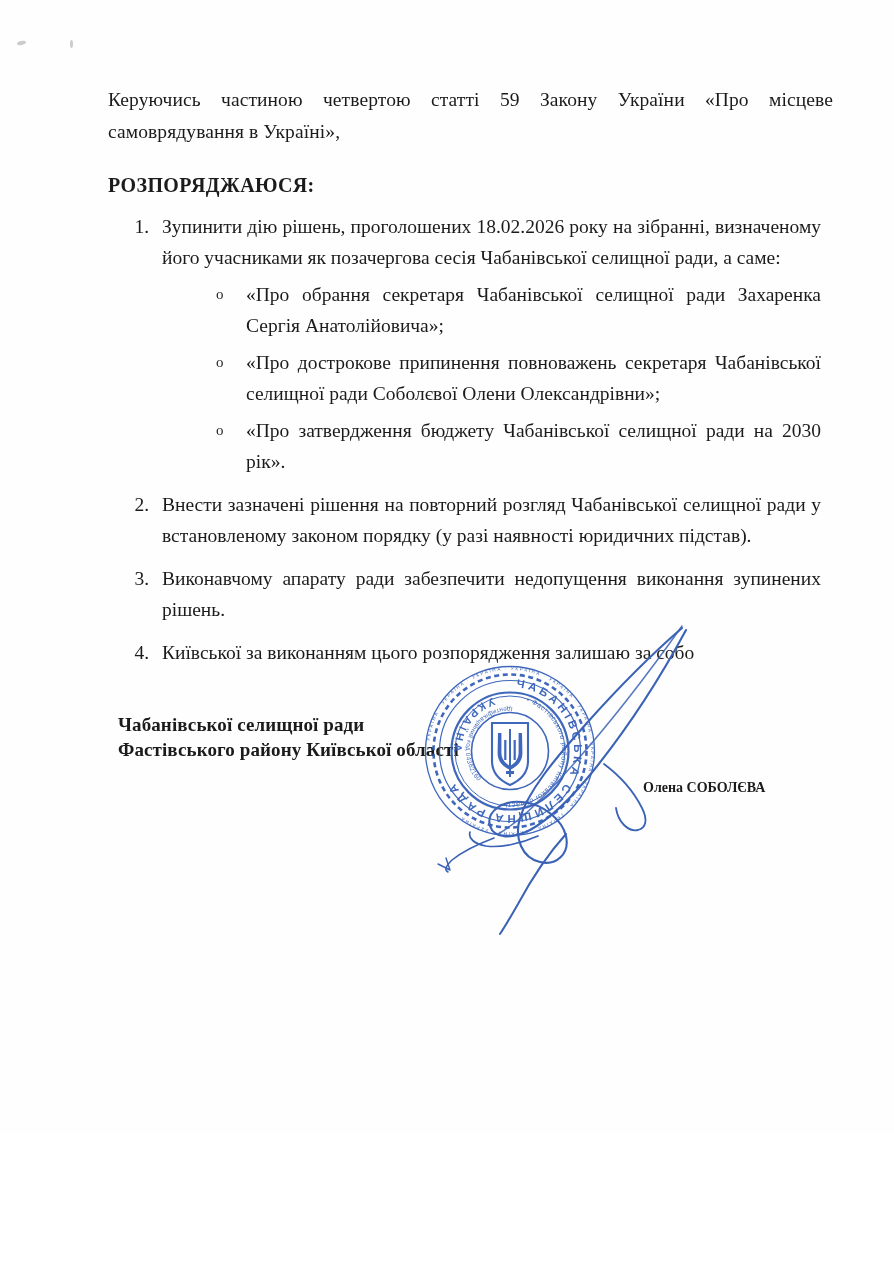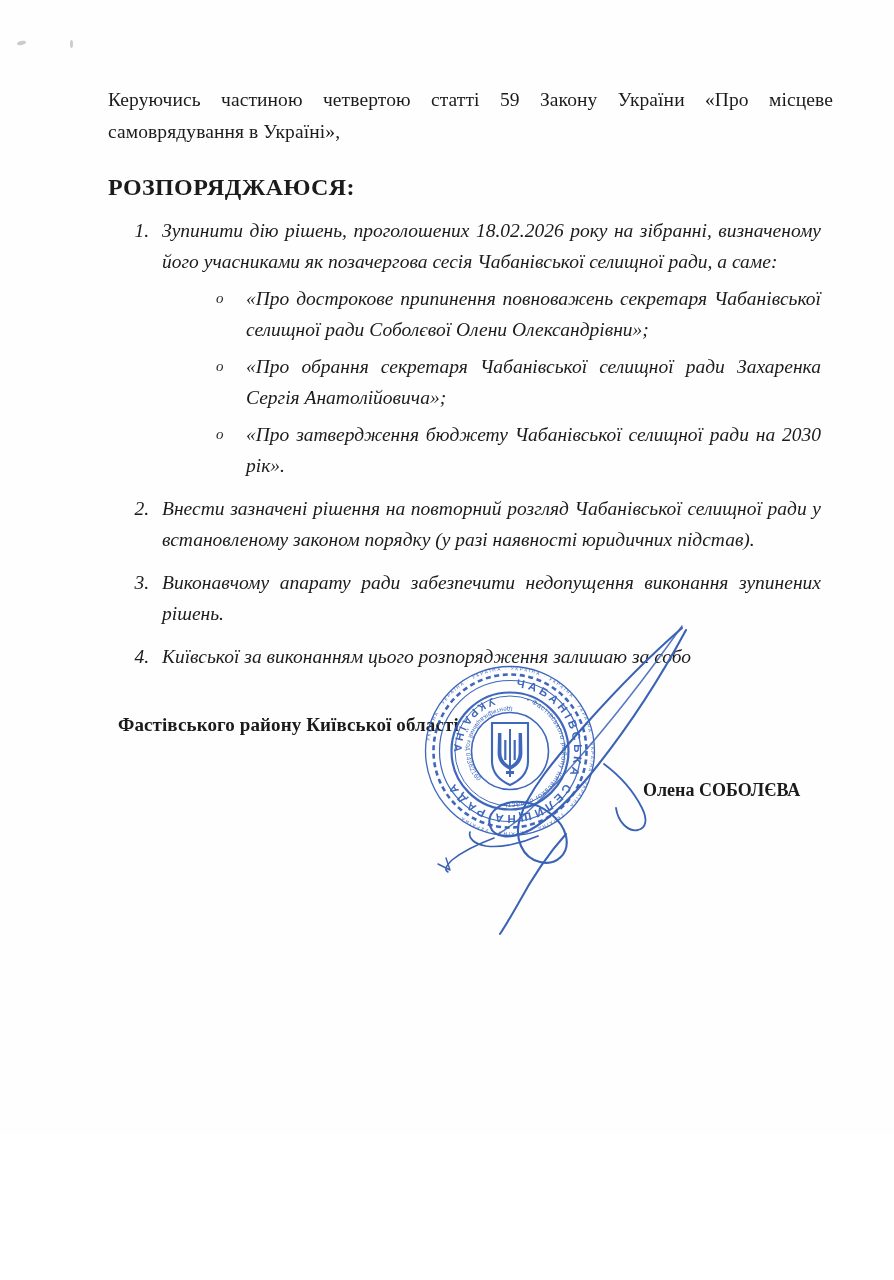--- a/index.html
+++ b/index.html
@@ -41,30 +41,29 @@
     margin: 0;
     font-size: 19.5px;
     line-height: 32px;
     text-align: justify;
     text-justify: inter-word;
     letter-spacing: .1px;
   }
 
   h1.decree {
     margin: 26px 0 0 0;
-    font-size: 24px;
+    font-size: 20px;
     font-weight: bold;
     letter-spacing: .4px;
   }
 
   ol.main-list {
     margin: 14px 12px 0 0;
     padding: 0 0 0 46px;
     list-style: decimal;
-    font-style: italic;
   }
   ol.main-list > li {
     font-size: 19.5px;
     line-height: 31px;
     text-align: justify;
     padding-left: 8px;
     margin-bottom: 12px;
   }
   ol.main-list > li:last-child { margin-bottom: 0; }
 
@@ -102,21 +101,21 @@
     font-weight: bold;
     font-size: 19px;
     line-height: 25px;
     letter-spacing: .1px;
   }
   .sign-name {
     position: absolute;
     left: 525px;
     top: 68px;
     font-weight: bold;
-    font-size: 18px;
+    font-size: 14px;
     white-space: nowrap;
   }
 
   
   .stamp {
     position: absolute;
     left: 424px;
     top: 665px;
     width: 172px;
     height: 172px;
@@ -143,35 +142,36 @@
 
     <p class="para">Керуючись частиною четвертою статті 59 Закону України «Про місцеве самоврядування в Україні»,</p>
 
     <h1 class="decree">РОЗПОРЯДЖАЮСЯ:</h1>
 
     <ol class="main-list">
 
       <li>
         <span>Зупинити дію рішень, проголошених 18.02.2026 року на зібранні, визначеному його учасниками як позачергова сесія Чабанівської селищної ради, а саме:</span>
         <ul class="sub-list">
+          <li>«Про обрання секретаря Чабанівської селищної ради Захаренка Сергія Анатолійовича»;</li>
           <li>«Про дострокове припинення повноважень секретаря Чабанівської селищної ради Соболєвої Олени Олександрівни»;</li>
-          <li>«Про обрання секретаря Чабанівської селищної ради Захаренка Сергія Анатолійовича»;</li>
           <li>«Про затвердження бюджету Чабанівської селищної ради на 2030 рік».</li>
         </ul>
       </li>
 
       <li>Внести зазначені рішення на повторний розгляд Чабанівської селищної ради у встановленому законом порядку (у разі наявності юридичних підстав).</li>
       <li>Виконавчому апарату ради забезпечити недопущення виконання зупинених рішень.</li>
       <li>Київської за виконанням цього розпорядження залишаю за собо</li>
 
     </ol>
   </div>
 
   <div class="sign-block">
     <div class="sign-rows">
+      <div>Чабанівської селищної ради</div>
       <div>Фастівського району Київської області</div>
     </div>
     <div class="sign-name">Олена СОБОЛЄВА</div>
   </div>
 
   <svg class="stamp" viewBox="0 0 172 172">
     <defs>
       <path id="arcOuter" d="M 86,86 m -64,0 a 64,64 0 1 1 128,0 a 64,64 0 1 1 -128,0"></path>
       <path id="arcOuterBottom" d="M 86,86 m 56,0 a 56,56 0 1 0 -112,0 a 56,56 0 1 0 112,0"></path>
       <path id="arcInner" d="M 86,86 m -52,0 a 52,52 0 1 1 104,0 a 52,52 0 1 1 -104,0"></path>

